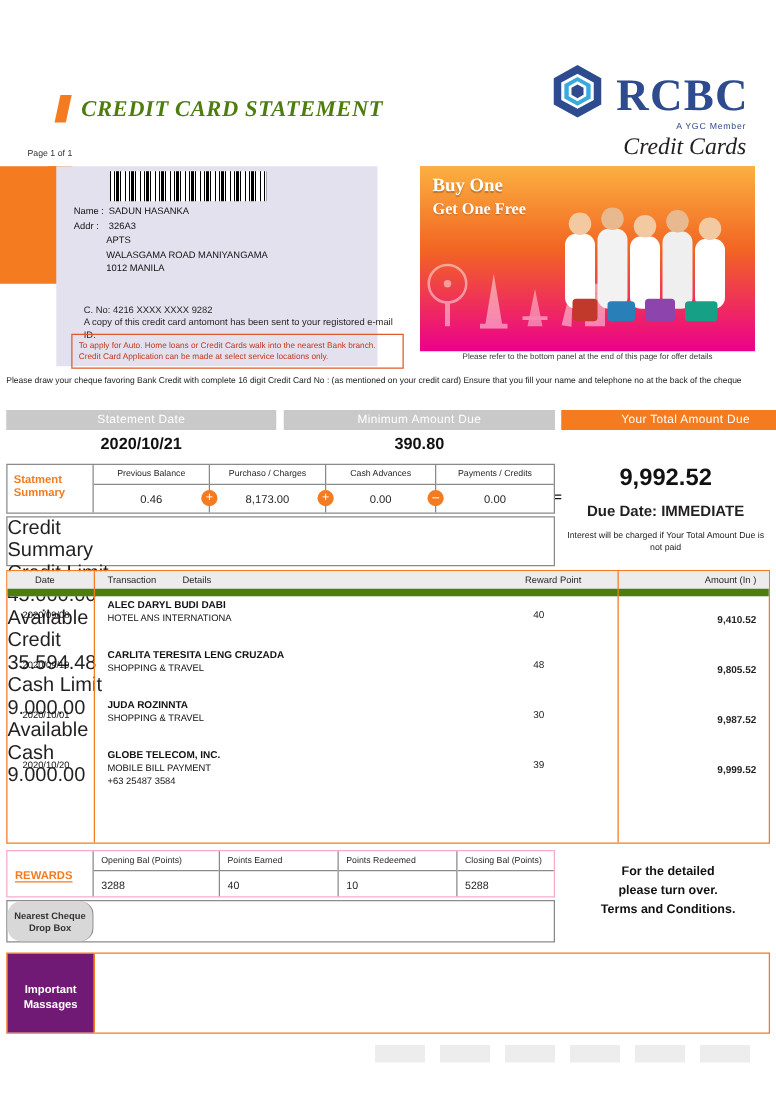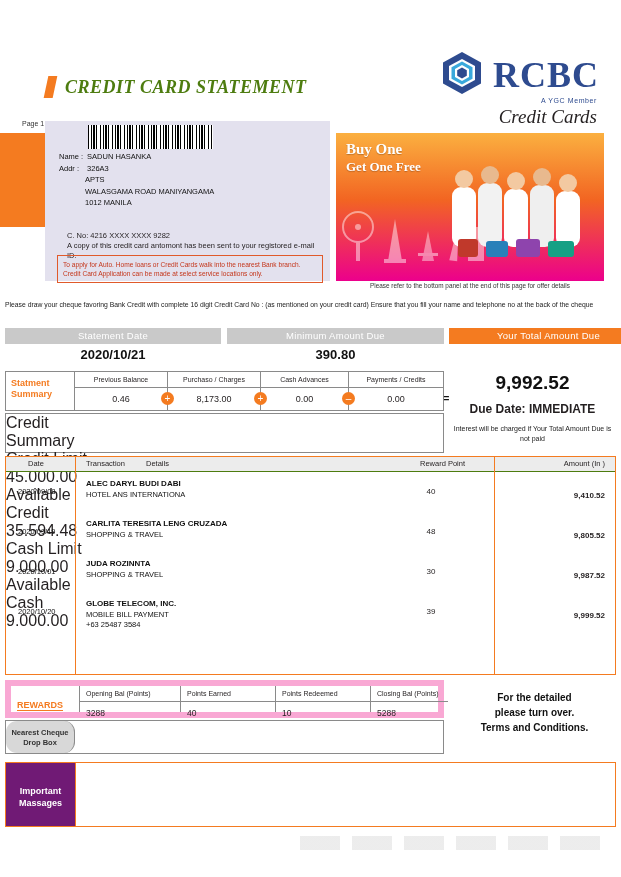--- a/index.html
+++ b/index.html
@@ -103,22 +103,22 @@
     position: absolute;
     left: 38px; top: 0;
     width: 0; height: 0;
     border-top: 94px solid #f47b20;
     border-right: 20px solid transparent;
   }
 
   
   .info-box {
     position: absolute;
-    left: 45px; top: 121px;
-    width: 285px; height: 160px;
+    left: 45px; top: 133px;
+    width: 257px; height: 160px;
     background: #e3e1ee;
   }
   .barcode {
     position: absolute;
     left: 43px; top: 4px;
     width: 125px; height: 24px;
     background: repeating-linear-gradient(
       to right,
       #000 0 1px, #fff 1px 3px, #000 3px 4px, #fff 4px 5px,
       #000 5px 7px, #fff 7px 8px, #000 8px 9px, #fff 9px 12px);
@@ -325,21 +325,21 @@
     position: absolute;
     left: 5px; top: 456px;
     width: 611px; height: 219px;
     border: 1px solid #f47b20;
     box-sizing: border-box;
   }
   .txn-head {
     position: relative;
     height: 14px;
     background: #ececec;
-    border-bottom: 1px solid #4d7c0f;
+    border-bottom: 6px solid #4d7c0f;
     font-size: 7.5px;
   }
   .txn-head span { position: absolute; top: 2px; }
   .txn-head .h-date { left: 22px; }
   .txn-head .h-tran { left: 80px; }
   .txn-head .h-det { left: 140px; }
   .txn-head .h-rp { left: 414px; }
   .txn-head .h-amt { right: 10px; }
   .vline {
     position: absolute;
@@ -377,21 +377,21 @@
   .txn-row .am {
     position: absolute; right: 10px; top: 18px;
     font-size: 8px; font-weight: bold;
   }
 
   
   .rewards {
     position: absolute;
     left: 5px; top: 680px;
     width: 439px; height: 38px;
-    border: 6px solid #f9a8d4;
+    border: 1px solid #f9a8d4;
     box-sizing: border-box;
   }
   .rewards .lab {
     position: absolute; left: 0; top: 0;
     width: 69px; height: 100%;
     border-right: 1px solid #8a8a8a;
     box-sizing: border-box;
     color: #f47b20;
     font-size: 9px;
     font-weight: bold;

